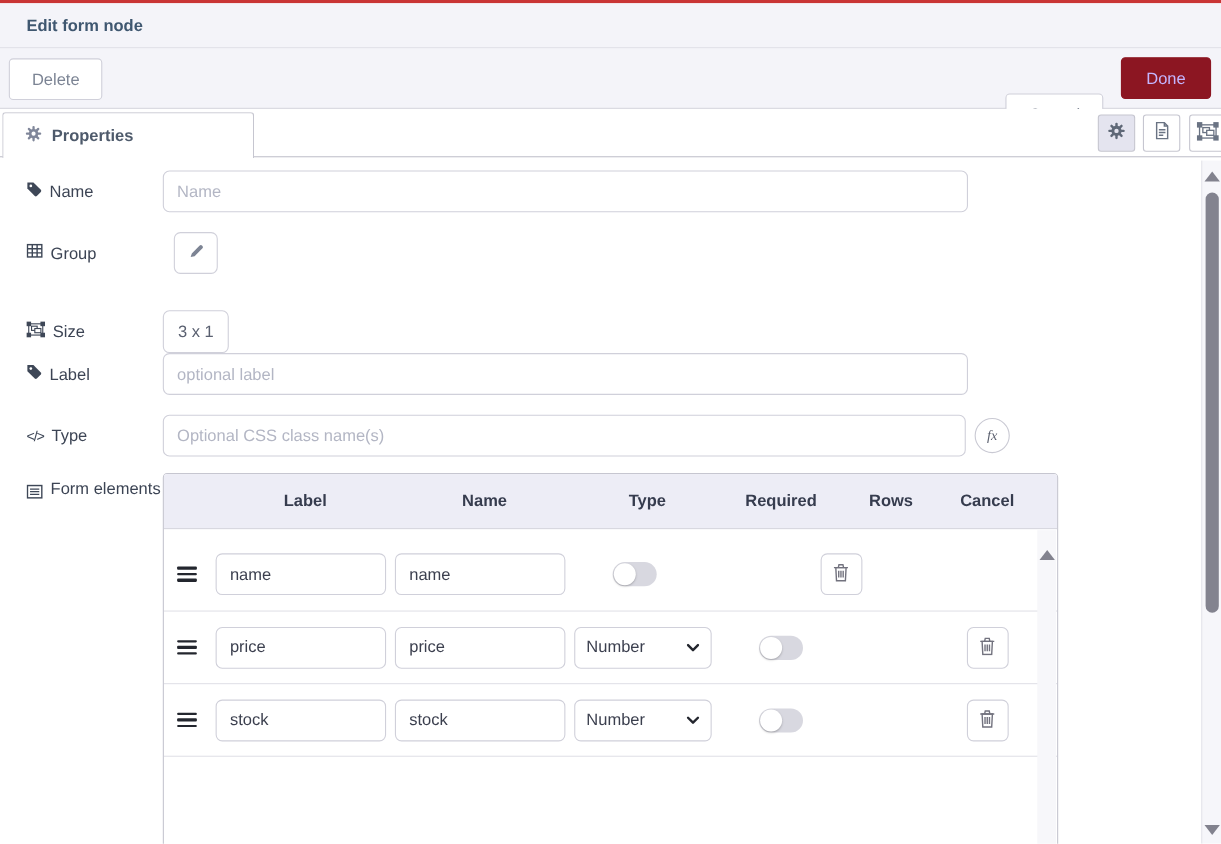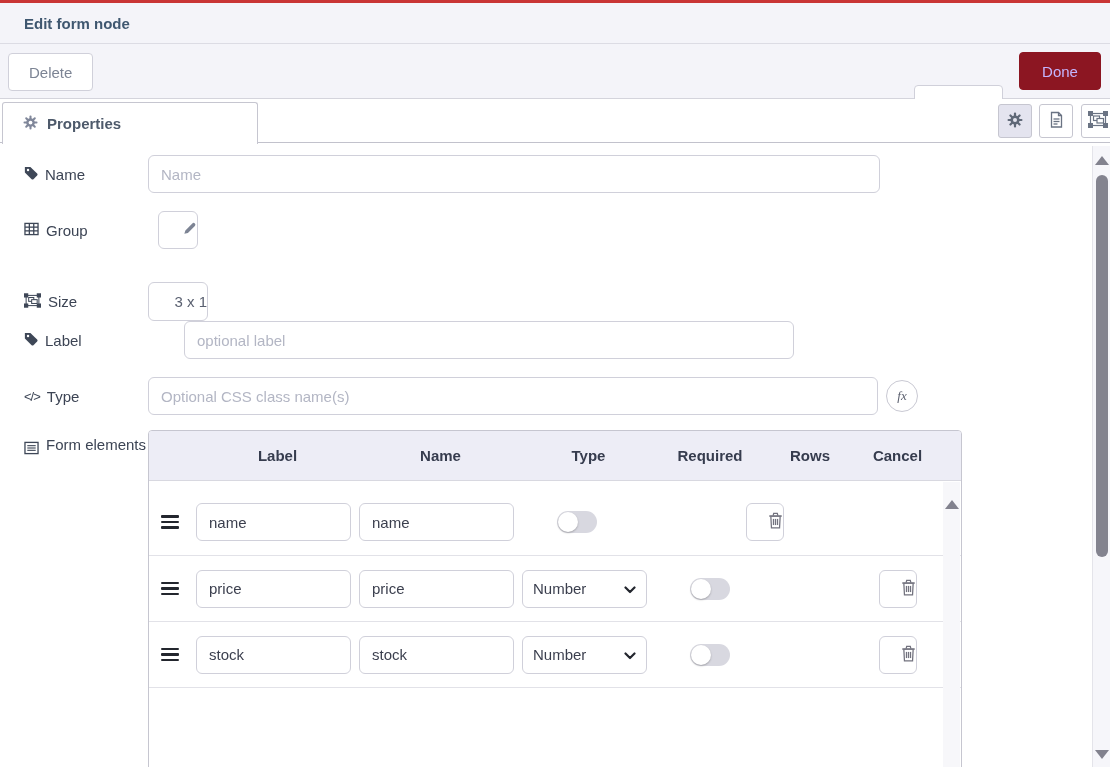--- a/index.html
+++ b/index.html
@@ -11,41 +11,41 @@
   .dlg-title { font-weight:bold; font-size:15px; color:#3f5770; }
 
   .toolbar { height:55px; background:#f4f4f9; border-bottom:1px solid #d4d4dc; position:relative; }
   .btn { height:38px; border:1px solid #d0d0da; background:#fff; border-radius:4px; font-size:15px;
          color:#7c8494; padding:0 20px; font-family:inherit; cursor:pointer; }
   .btn-delete { position:absolute; left:8px; top:9px; }
   .btn-cancel { position:absolute; right:107px; top:20px; color:#6e7687;margin-top:21px; }
   .btn-done   { position:absolute; right:9px; top:8px; background:#8c1622; border-color:#8c1622; color:#c4b5fd; width:82px; }
 
   .tabbar { height:44px; background:#fff; border-bottom:1px solid #c2c2cc; position:relative; }
-  .tab { position:absolute; left:2px; top:3px; height:42px; width:256px; background:#fff;
+  .tab { position:absolute; left:2px; top:3px; height:42px; width:229px; background:#fff;
          border:1px solid #c6c6d0; border-bottom:none; border-radius:3px 3px 0 0; z-index:2;
          display:flex; align-items:center; gap:9px; padding-left:20px; }
   .tab-label { font-weight:bold; color:#4e5a6b; }
   .icon-btn { position:absolute; top:5px; width:34px; height:34px; background:#fff; border:1px solid #c6c6d0;
               border-radius:3px; display:flex; align-items:center; justify-content:center; cursor:pointer; }
   .icon-btn.active { background:#e4e4ef; }
 
   .content { position:absolute; top:146px; left:0; width:1092px; bottom:0; background:#fff; }
 
   .frow { position:absolute; left:0; display:flex; align-items:center; }
   .flabel { width:148px; padding-left:24px; display:flex; align-items:center; gap:7px; color:#3c4454; flex-shrink:0; }
   .flabel.wrap { align-items:flex-start; }
   input.text { height:38px; border:1px solid #d0d0da; border-radius:6px; padding:0 12px; font-size:15px;
                font-family:inherit; color:#3b3f4e; outline:none; }
   input.text::placeholder { color:#b3b6c4; }
   .selectbox { height:38px; border:1px solid #d0d0da; border-radius:6px; background:#fff; display:flex;
                align-items:center; padding:0 12px; color:#3b3f4e; cursor:pointer; }
   .selectbox .sel-text { flex:1; }
   .sq-btn { border:1px solid #d0d0da; border-radius:6px; background:#fff; display:flex; align-items:center;
-            justify-content:flex-end; cursor:pointer; }
+            justify-content:center; cursor:pointer; }
   .fx-btn { width:32px; height:32px; border:1px solid #c9c9d3; border-radius:50%; background:#fff; color:#5a5f6e;
             display:flex; align-items:center; justify-content:center; font-family:"Liberation Serif", serif;
             font-style:italic; font-size:13px; cursor:pointer; }
 
   
   .fe-table { position:absolute; left:148px; top:284px; width:814px; height:345px; border:1px solid #c6c6d0;
               border-radius:4px; background:#fff; overflow:hidden; }
   .fe-head { height:50px; background:#ededf6; border-bottom:1px solid #d8d8e0; display:flex; align-items:center;
              padding-left:12px; font-weight:bold; color:#363c4e; }
   .hc { text-align:center; }
@@ -226,21 +226,21 @@
   <div class="frow" style="top:175px;">
     <div class="flabel">
       <span>
         <svg width="14" height="14" viewBox="0 0 16 16">
             <path d="M1 1h6.3L15 8.7a1.5 1.5 0 0 1 0 2.1l-4.2 4.2a1.5 1.5 0 0 1-2.1 0L1 7.3z" fill="#3e4757"></path>
             <circle cx="4.6" cy="4.6" r="1.4" fill="#fff"></circle>
           </svg>
       </span>
       <span>Label</span>
     </div>
-    <input class="text" style="width: 610px; margin-left: 36px;" placeholder="optional label">
+    <input class="text" style="width: 732px;" placeholder="optional label">
   </div>
 
   <div class="frow" style="top:231px;">
     <div class="flabel">
       <span class="codeglyph">&lt;/&gt;</span>
       <span>Type</span>
     </div>
     <input class="text" style="width: 730px;" placeholder="Optional CSS class name(s)">
     <button class="fx-btn" style="margin-left:8px;">
       <span>fx</span>

